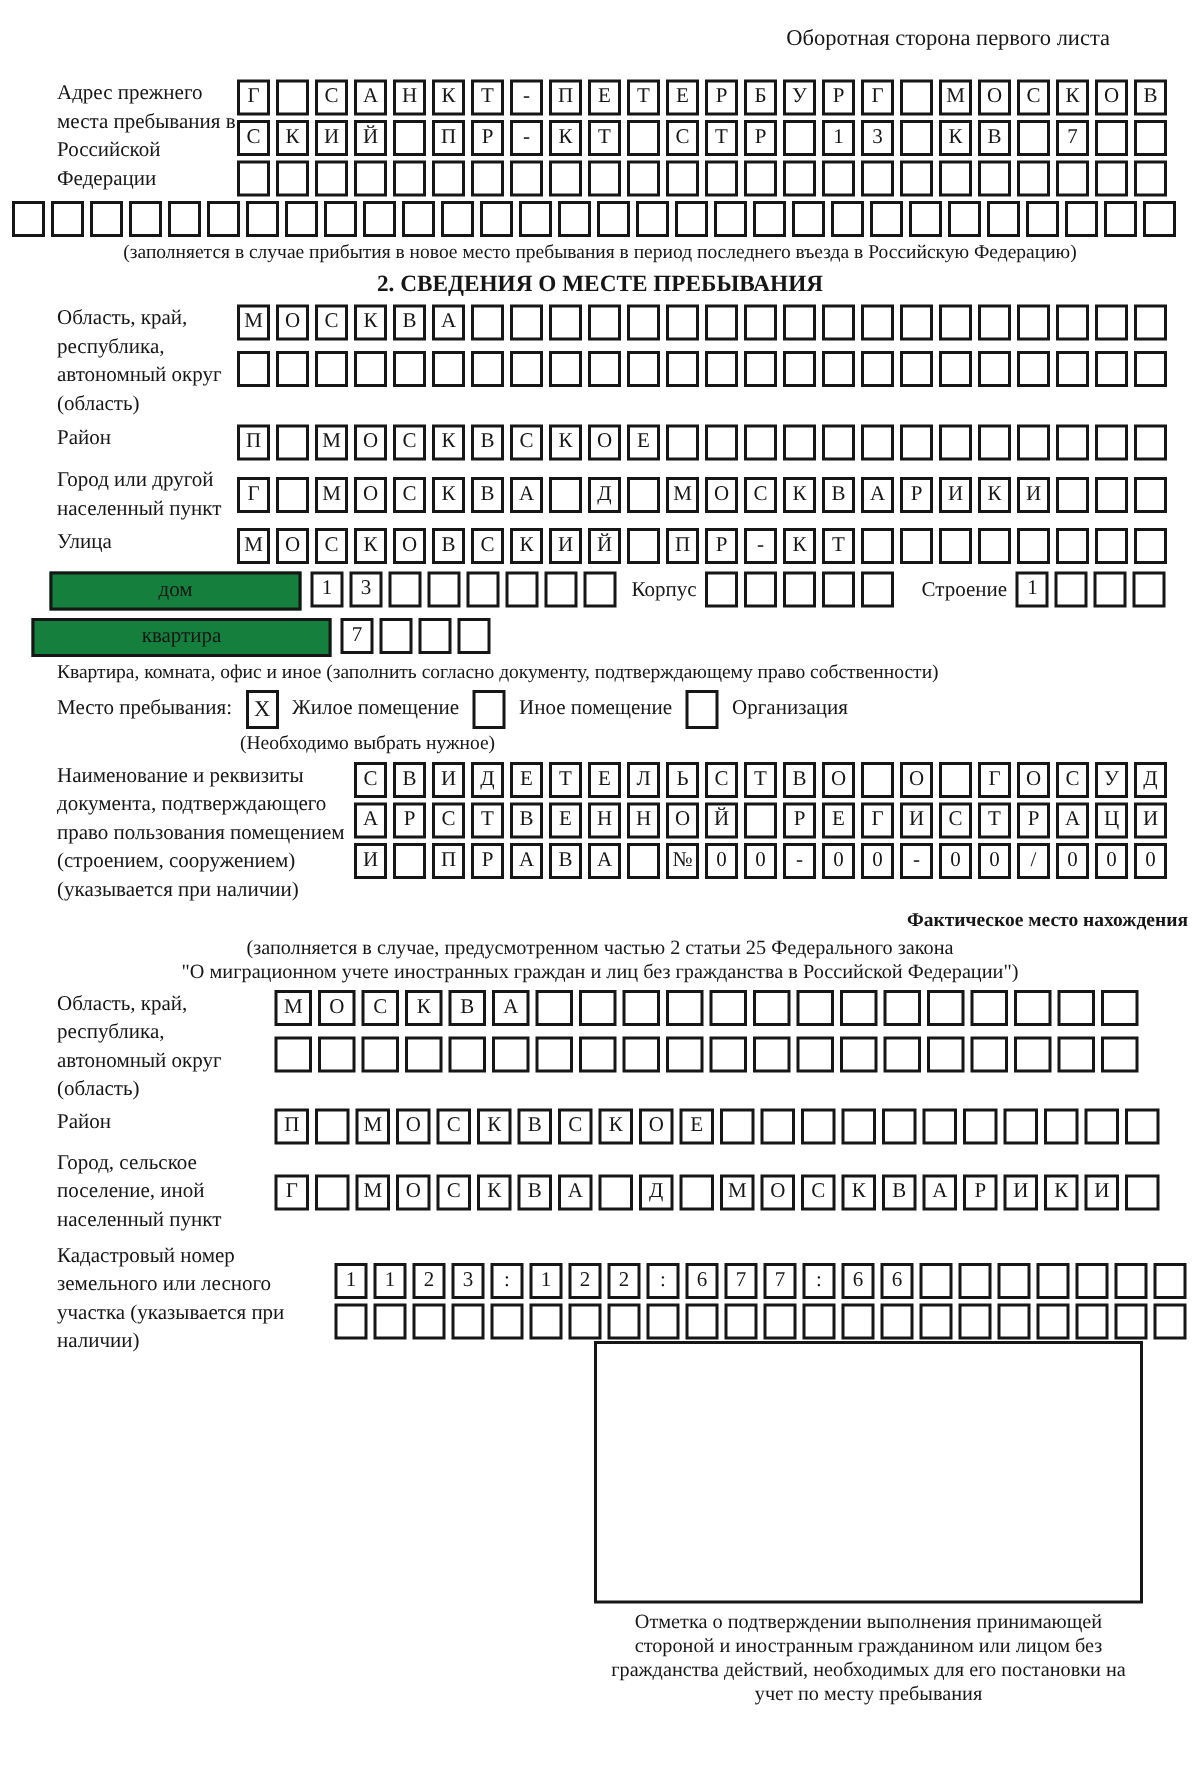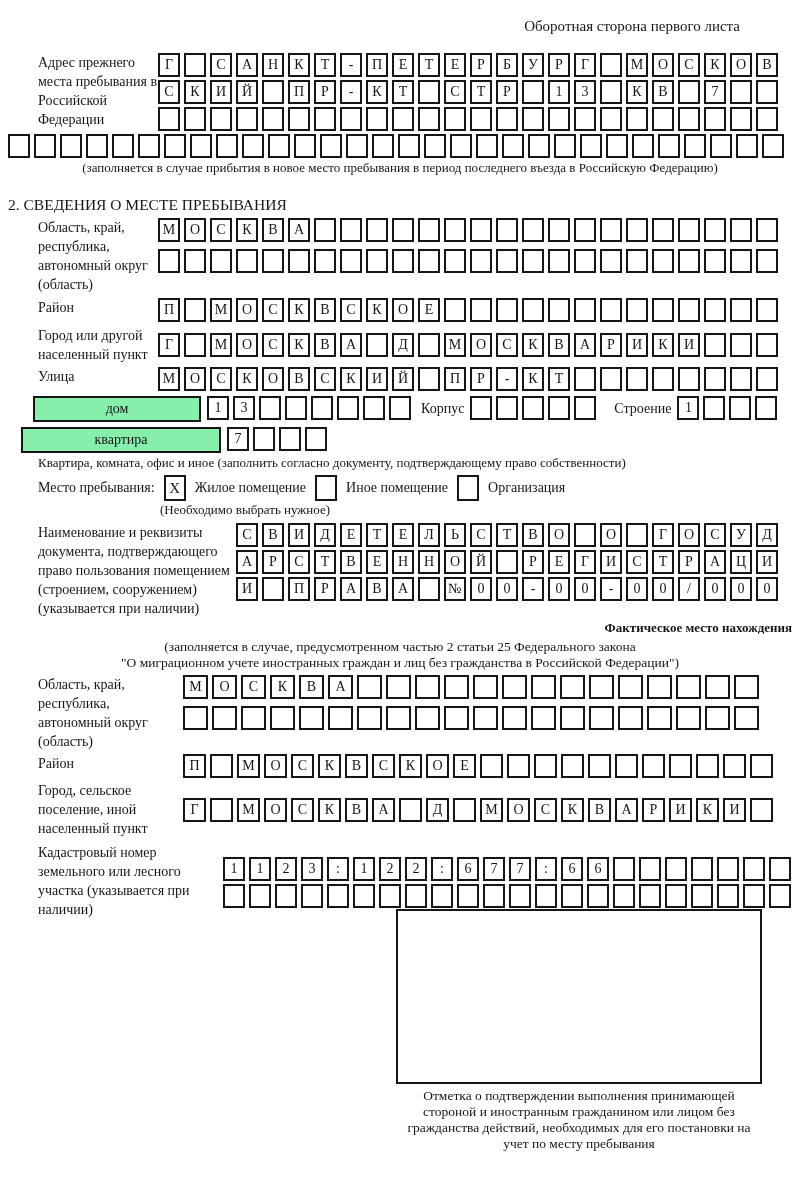--- a/index.html
+++ b/index.html
@@ -27,25 +27,25 @@
   .box{
     width:22px;height:24px;border:2px solid #161616;margin-right:4px;flex-shrink:0;
     font-size:14px;line-height:20px;text-align:center;background:#fff;
   }
   .bw .box{width:25px}   
   .bm .box{width:23px}   
   .gap3{margin-bottom:3px}
   .gap7{margin-bottom:7px}
 
   .caption{font-size:13px;line-height:15px;text-align:center;margin-top:2px}
-  .sec-title{font-size:15.5px;font-weight:normal;margin-top:21px}
+  .sec-title{font-size:15.5px;font-weight:bold;text-align:center;margin-top:6px}
 
   .cell{
     border:2px solid #161616;height:26px;text-align:center;
-    font-size:14px;line-height:22px;flex-shrink:0;background:#86efac;
+    font-size:14px;line-height:22px;flex-shrink:0;background:#15803d;
   }
   .cell-dom{width:168px;margin-left:25px}
   .cell-kv{width:200px;margin-left:13px}
   .inlbl{font-size:14px;line-height:26px;white-space:nowrap}
   .mlr6{margin:0 6px}
   .ml14{margin-left:14px}
   .ml6{margin-left:6px}
 
   .stay{margin-left:30px;align-items:center}
   .cbx{

